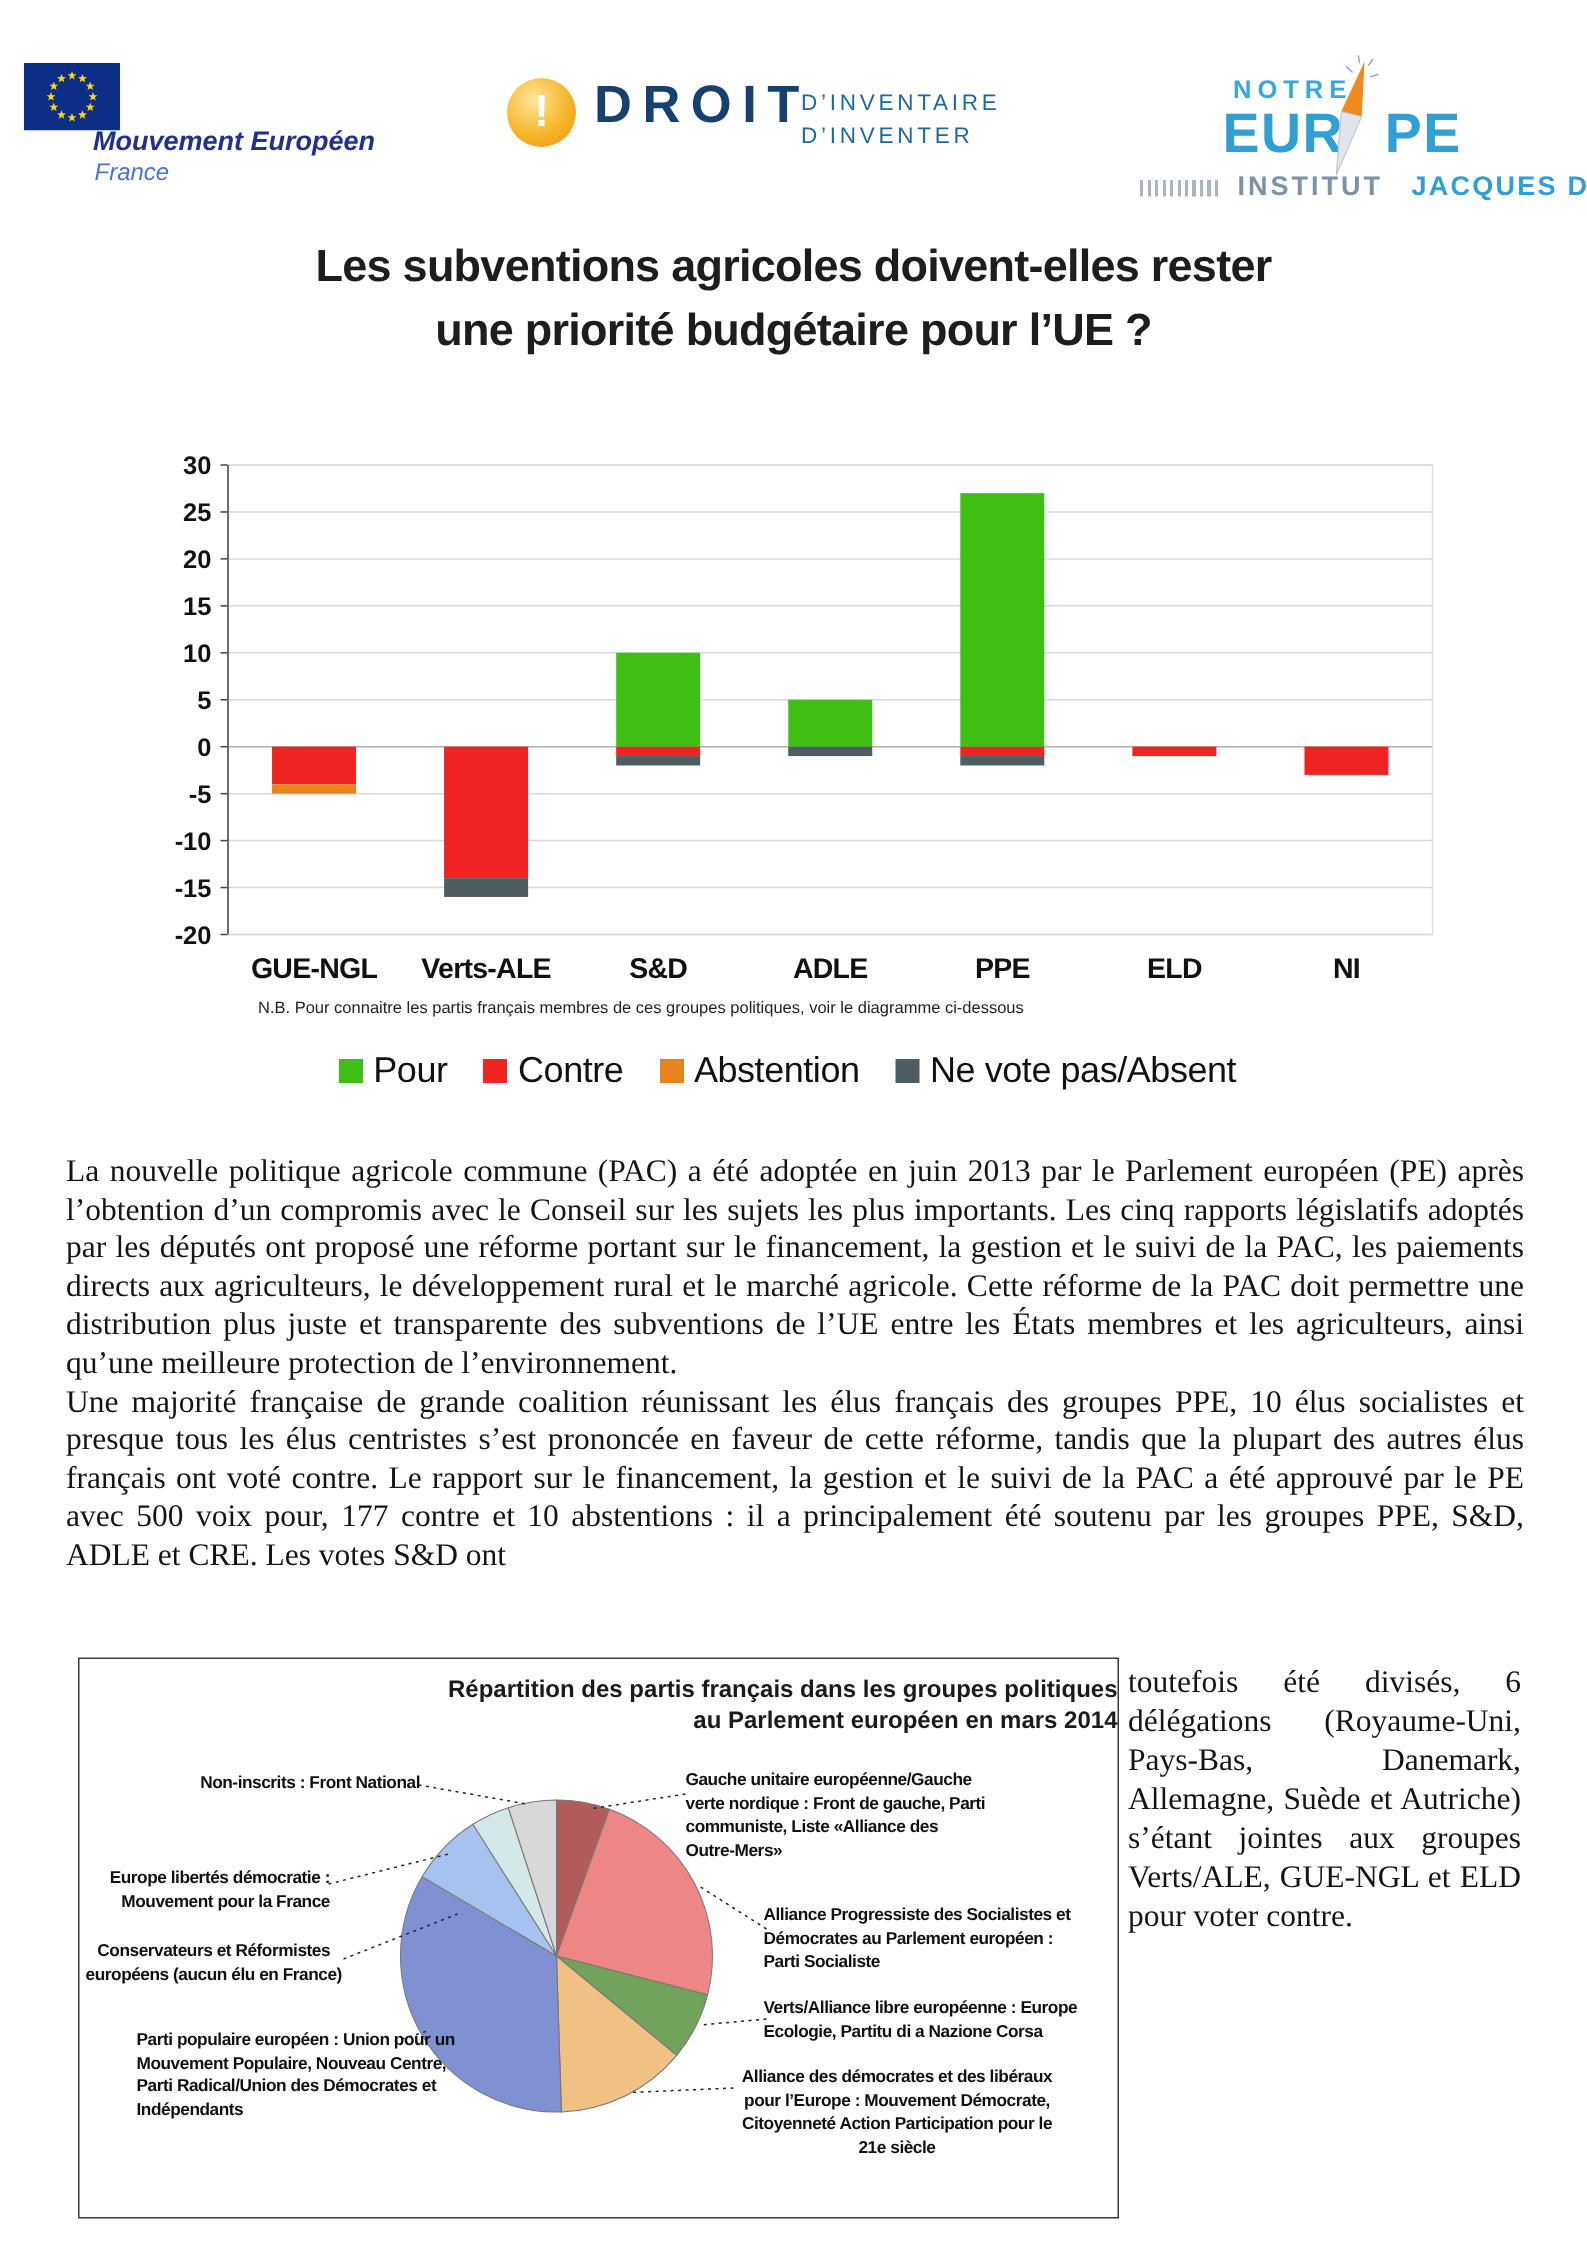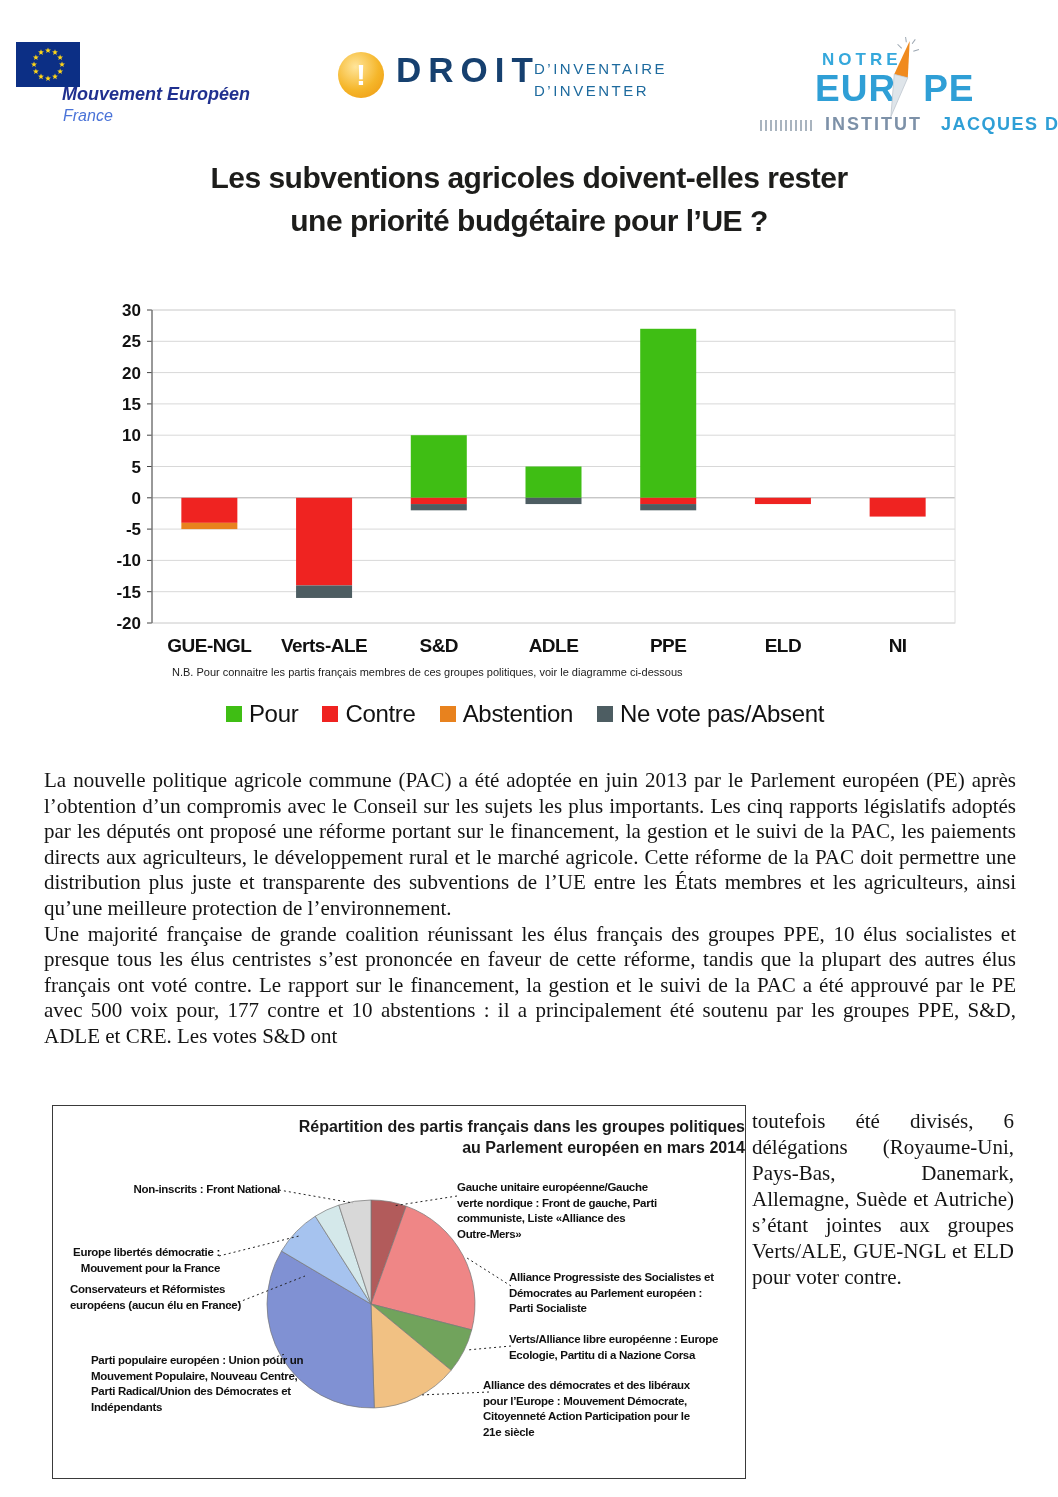--- a/index.html
+++ b/index.html
@@ -226,35 +226,35 @@
         <line x1="210" y1="255" x2="232" y2="248" stroke="#222" stroke-width="1" stroke-dasharray="2 3"></line>
         <line x1="404" y1="90" x2="340" y2="100" stroke="#222" stroke-width="1" stroke-dasharray="2 3"></line>
         <line x1="458" y1="180" x2="414" y2="152" stroke="#222" stroke-width="1" stroke-dasharray="2 3"></line>
         <line x1="458" y1="240" x2="414" y2="244" stroke="#222" stroke-width="1" stroke-dasharray="2 3"></line>
         <line x1="436" y1="286" x2="367" y2="289" stroke="#222" stroke-width="1" stroke-dasharray="2 3"></line>
       </svg>
     <div id="pie-callouts" class="pie-callouts">
         <div class="callout" style="left: 2px; top: 76px; width: 225px; text-align: right;">Non-inscrits : Front National</div>
         <div class="callout" style="left: 2px; top: 139px; width: 165px; text-align: right;">Europe libertés démocratie :
 Mouvement pour la France</div>
-        <div class="callout" style="left: 2px; top: 176px; width: 175px; text-align: left; margin-left: 15px;">Conservateurs et Réformistes
+        <div class="callout" style="left: 2px; top: 188px; width: 175px; text-align: center;">Conservateurs et Réformistes
 européens (aucun élu en France)</div>
         <div class="callout" style="left: 6px; top: 247px; width: 218px; text-align: left; margin-left: 32px;">Parti populaire européen : Union pour un
 Mouvement Populaire, Nouveau Centre,
 Parti Radical/Union des Démocrates et
 Indépendants</div>
         <div class="callout" style="left: 456px; top: 164px; width: 230px; text-align: left;">Alliance Progressiste des Socialistes et
 Démocrates au Parlement européen :
 Parti Socialiste</div>
         <div class="callout" style="left: 404px; top: 74px; width: 215px; text-align: left;">Gauche unitaire européenne/Gauche
 verte nordique : Front de gauche, Parti
 communiste, Liste «Alliance des
 Outre-Mers»</div>
         <div class="callout" style="left: 456px; top: 226px; width: 230px; text-align: left;">Verts/Alliance libre européenne : Europe
 Ecologie, Partitu di a Nazione Corsa</div>
-        <div class="callout" style="left: 430px; top: 272px; width: 230px; text-align: left;">Alliance des démocrates et des libéraux
+        <div class="callout" style="left: 430px; top: 272px; width: 230px; text-align: center;">Alliance des démocrates et des libéraux
 pour l’Europe : Mouvement Démocrate,
 Citoyenneté Action Participation pour le
 21e siècle</div>
       </div>
   </div>
 
 </div>
 
 </body></html>

